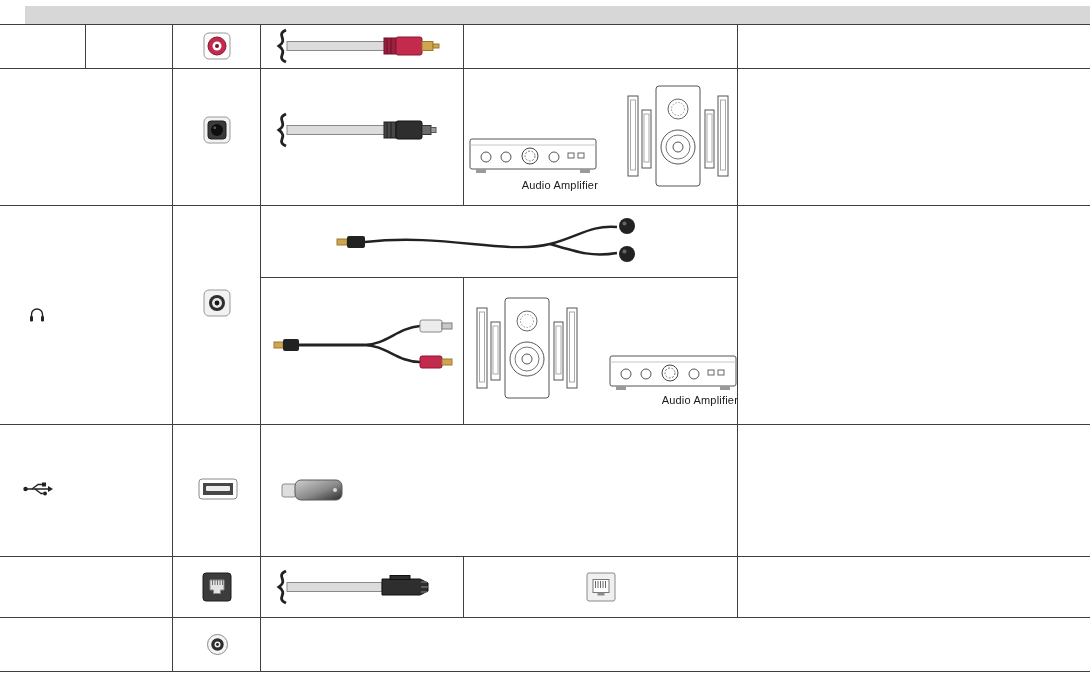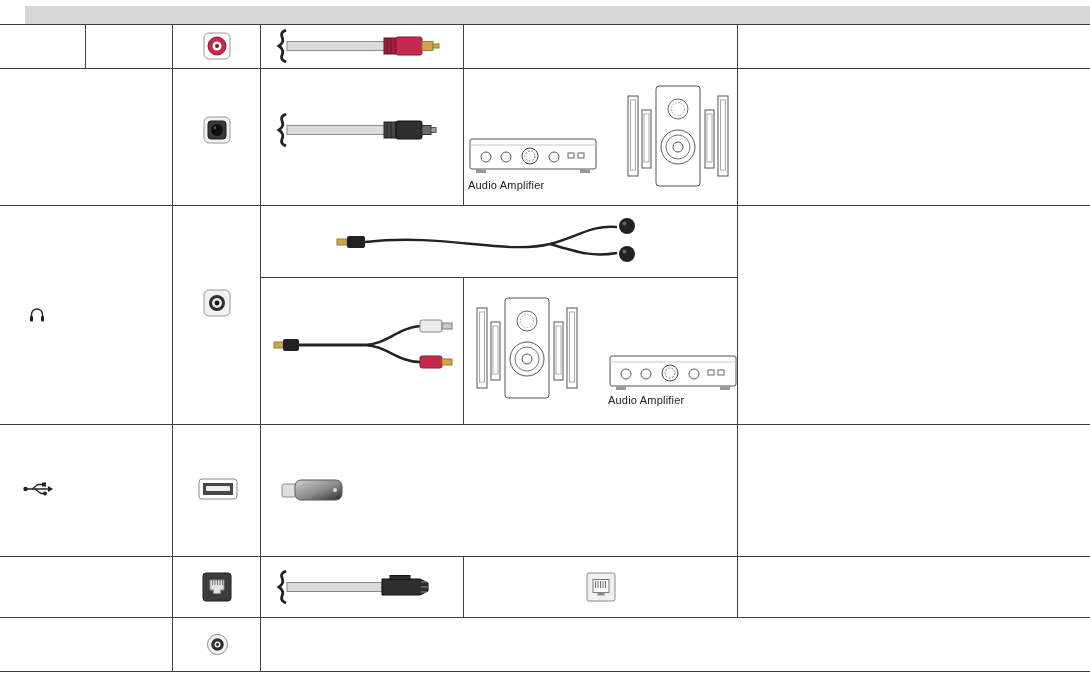--- a/index.html
+++ b/index.html
@@ -1,21 +1,21 @@
 <!DOCTYPE html>
 <html><head>
 <meta charset="utf-8">
 <style>
   html,body{margin:0;padding:0;background:#ffffff;}
   #page{position:relative;width:1090px;height:674px;background:#ffffff;overflow:hidden;
         font-family:"Liberation Sans", sans-serif;color:#111;}
   .abs{position:absolute;}
   .hline{position:absolute;height:1px;background:#3f3f3f;}
   .vline{position:absolute;width:1px;background:#3f3f3f;}
-  .caption{position:absolute;font-size:11px;color:#1a1a1a;text-align:left;letter-spacing:.2px;}
+  .caption{position:absolute;font-size:11px;color:#1a1a1a;text-align:right;letter-spacing:.2px;}
   .headerbar{position:absolute;background:#d7d7d7;}
   svg{display:block;}
 </style>
 </head>
 <body>
 
 <div id="page">
 
   <div class="headerbar" style="left:25px;top:6px;width:1065px;height:18px;"></div>
 

